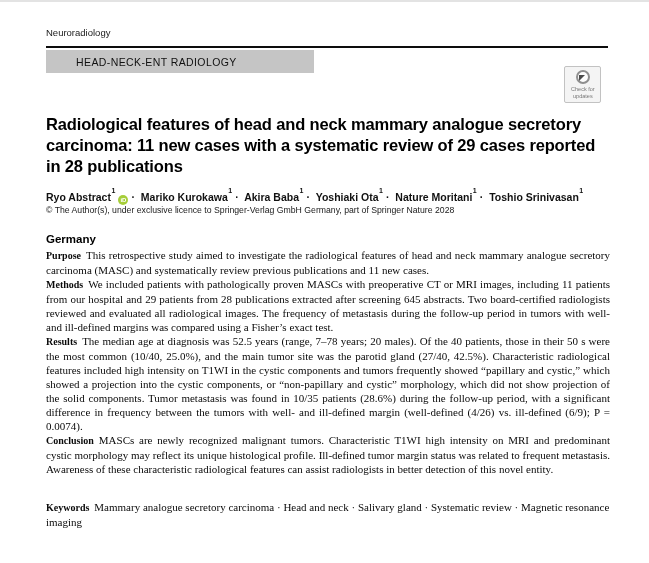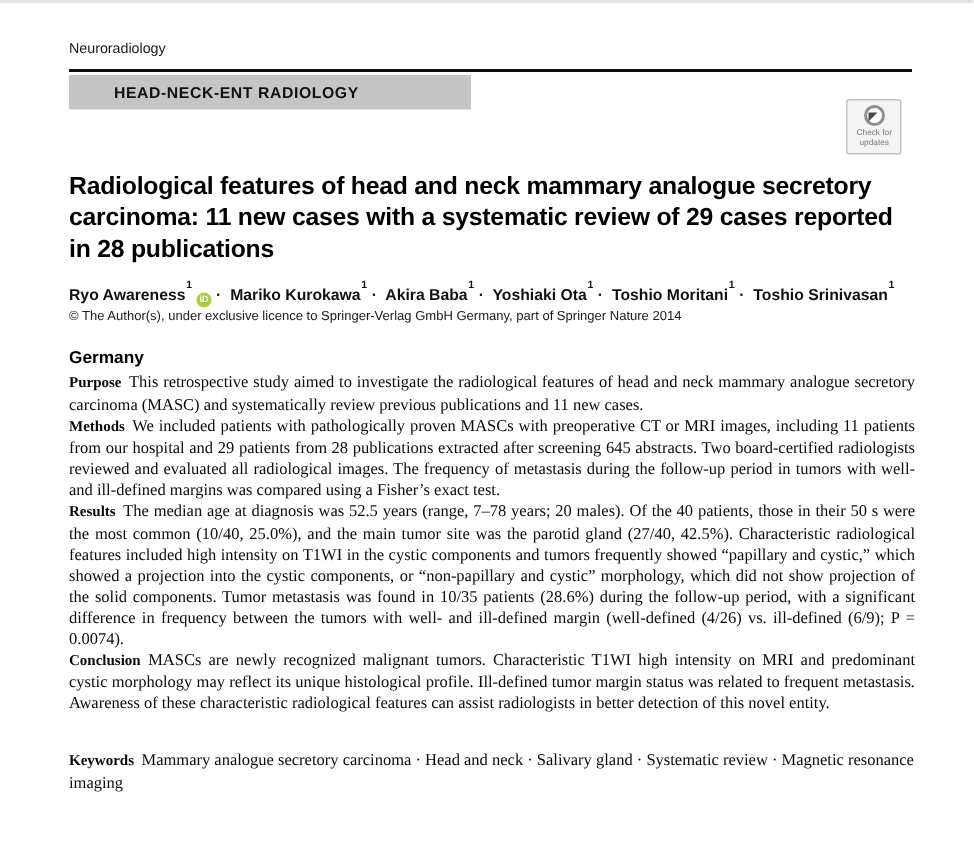--- a/index.html
+++ b/index.html
@@ -7,21 +7,21 @@
   body { font-family:"Liberation Sans", sans-serif; color:#000; }
   .top-edge { height:2px; background:#e3e3e3; }
   .page { position:relative; width:649px; height:561px; padding:25px 41px 0 46px; }
 
   .journal-name { font-size:9.5px; line-height:12px; color:#1a1a1a; }
   .doi { font-size:9.5px; line-height:12px; color:#1a1a1a; }
 
   .rule { height:2px; background:#0d0d0d; margin-top:7px; }
   .banner { margin-top:2px; width:268px; height:23px; background:#c5c5c5;
             display:flex; align-items:center; padding-left:11px; }
-  .banner span { font-size:10.5px; font-weight:700; letter-spacing:0.4px; color:#111;padding-left:19px; }
+  .banner span { font-size:10.5px; font-weight:400; letter-spacing:0.4px; color:#111;padding-left:19px; }
 
   .badge { position:absolute; left:564px; top:64px; width:37px; height:37px;
            background:#f4f4f4; border:1px solid #c2c2c2; border-radius:2px;
            display:flex; flex-direction:column; align-items:center; justify-content:center;
            cursor:pointer; }
   .badge-circle { width:14px; height:14px; border:2px solid #8f8f8f; border-radius:50%;
                   display:flex; align-items:center; justify-content:center; background:#fdfdfd; }
   .badge-arrow { width:0; height:0; border-top:6px solid #4a4a4a; border-right:6px solid transparent;
                  transform:translate(-1px,1px); }
   .badge-text { font-size:6px; line-height:6.5px; color:#777; text-align:center; margin-top:2px;
@@ -71,29 +71,29 @@
     </div>
     <div class="badge-text">
       <div>Check for</div>
       <div>updates</div>
     </div>
   </div>
 
   <h1 class="title">Radiological features of head and neck mammary analogue secretory carcinoma: 11 new cases with a systematic review of 29 cases reported in 28 publications</h1>
 
   <div class="authors">
-    <span><span>Ryo Awareness</span><sup>1</sup></span><span class="orcid">iD</span><span class="sep">·</span>
+    <span><span>Ryo Abstract</span><sup>1</sup></span><span class="orcid">iD</span><span class="sep">·</span>
     <span><span>Mariko Kurokawa</span><sup>1</sup></span><span class="sep">·</span>
     <span><span>Akira Baba</span><sup>1</sup></span><span class="sep">·</span>
     <span><span>Yoshiaki Ota</span><sup>1</sup></span><span class="sep">·</span>
-    <span><span>Toshio Moritani</span><sup>1</sup></span><span class="sep">·</span>
+    <span><span>Nature Moritani</span><sup>1</sup></span><span class="sep">·</span>
     <span><span>Toshio Srinivasan</span><sup>1</sup></span>
   </div>
 
-  <div class="copyright">© The Author(s), under exclusive licence to Springer-Verlag GmbH Germany, part of Springer Nature 2014</div>
+  <div class="copyright">© The Author(s), under exclusive licence to Springer-Verlag GmbH Germany, part of Springer Nature 2028</div>
 
   <div class="abstract-heading">Germany</div>
   <div class="abstract-body">
     <p><span class="plabel">Purpose</span><span>This retrospective study aimed to investigate the radiological features of head and neck mammary analogue secretory carcinoma (MASC) and systematically review previous publications and 11 new cases.</span></p>
     <p><span class="plabel">Methods</span><span>We included patients with pathologically proven MASCs with preoperative CT or MRI images, including 11 patients from our hospital and 29 patients from 28 publications extracted after screening 645 abstracts. Two board-certified radiologists reviewed and evaluated all radiological images. The frequency of metastasis during the follow-up period in tumors with well- and ill-defined margins was compared using a Fisher’s exact test.</span></p>
     <p><span class="plabel">Results</span><span>The median age at diagnosis was 52.5 years (range, 7–78 years; 20 males). Of the 40 patients, those in their 50 s were the most common (10/40, 25.0%), and the main tumor site was the parotid gland (27/40, 42.5%). Characteristic radiological features included high intensity on T1WI in the cystic components and tumors frequently showed “papillary and cystic,” which showed a projection into the cystic components, or “non-papillary and cystic” morphology, which did not show projection of the solid components. Tumor metastasis was found in 10/35 patients (28.6%) during the follow-up period, with a significant difference in frequency between the tumors with well- and ill-defined margin (well-defined (4/26) vs. ill-defined (6/9); P = 0.0074).</span></p>
     <p><span class="plabel">Conclusion</span><span>MASCs are newly recognized malignant tumors. Characteristic T1WI high intensity on MRI and predominant cystic morphology may reflect its unique histological profile. Ill-defined tumor margin status was related to frequent metastasis. Awareness of these characteristic radiological features can assist radiologists in better detection of this novel entity.</span></p>
   </div>
 
   <div class="keywords">

